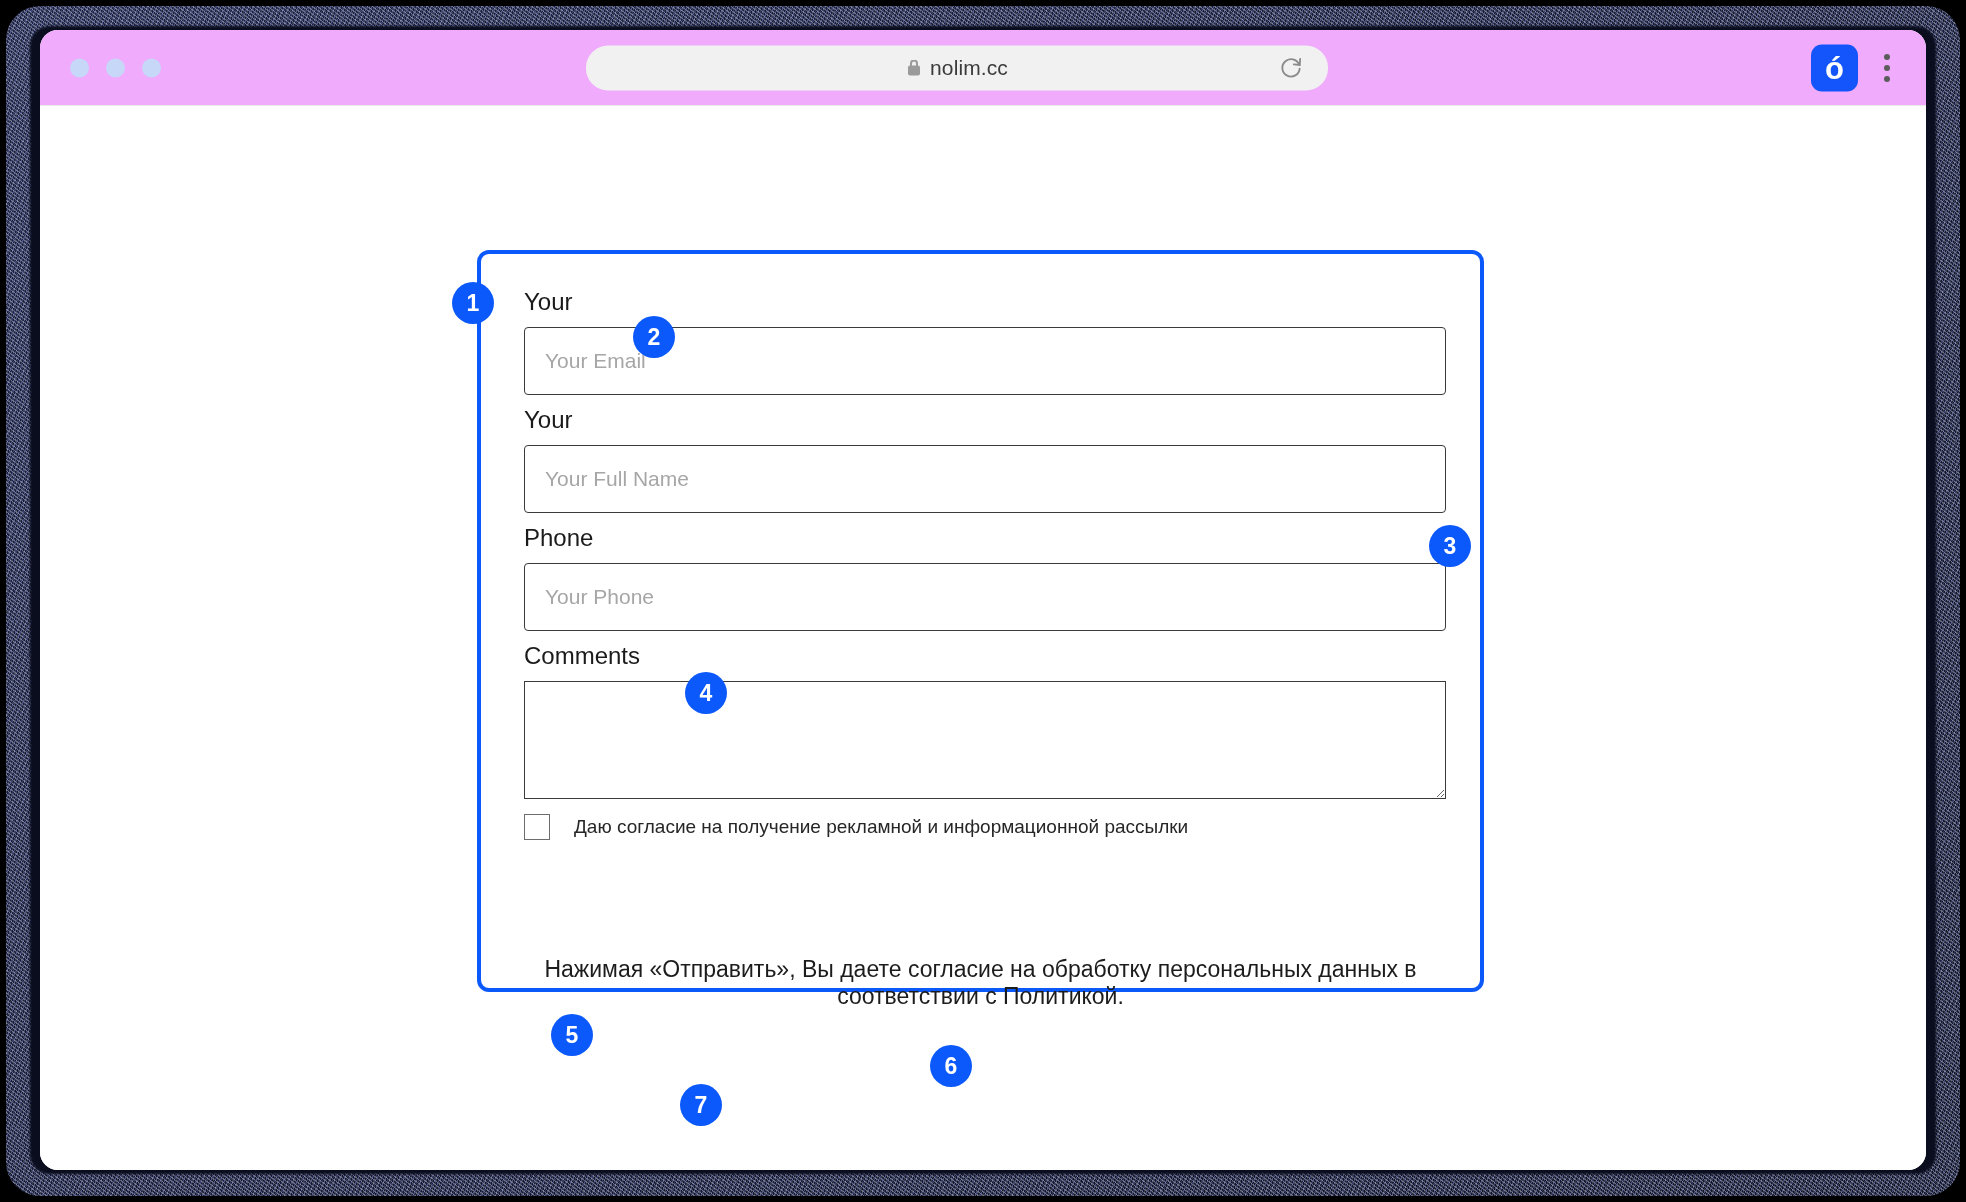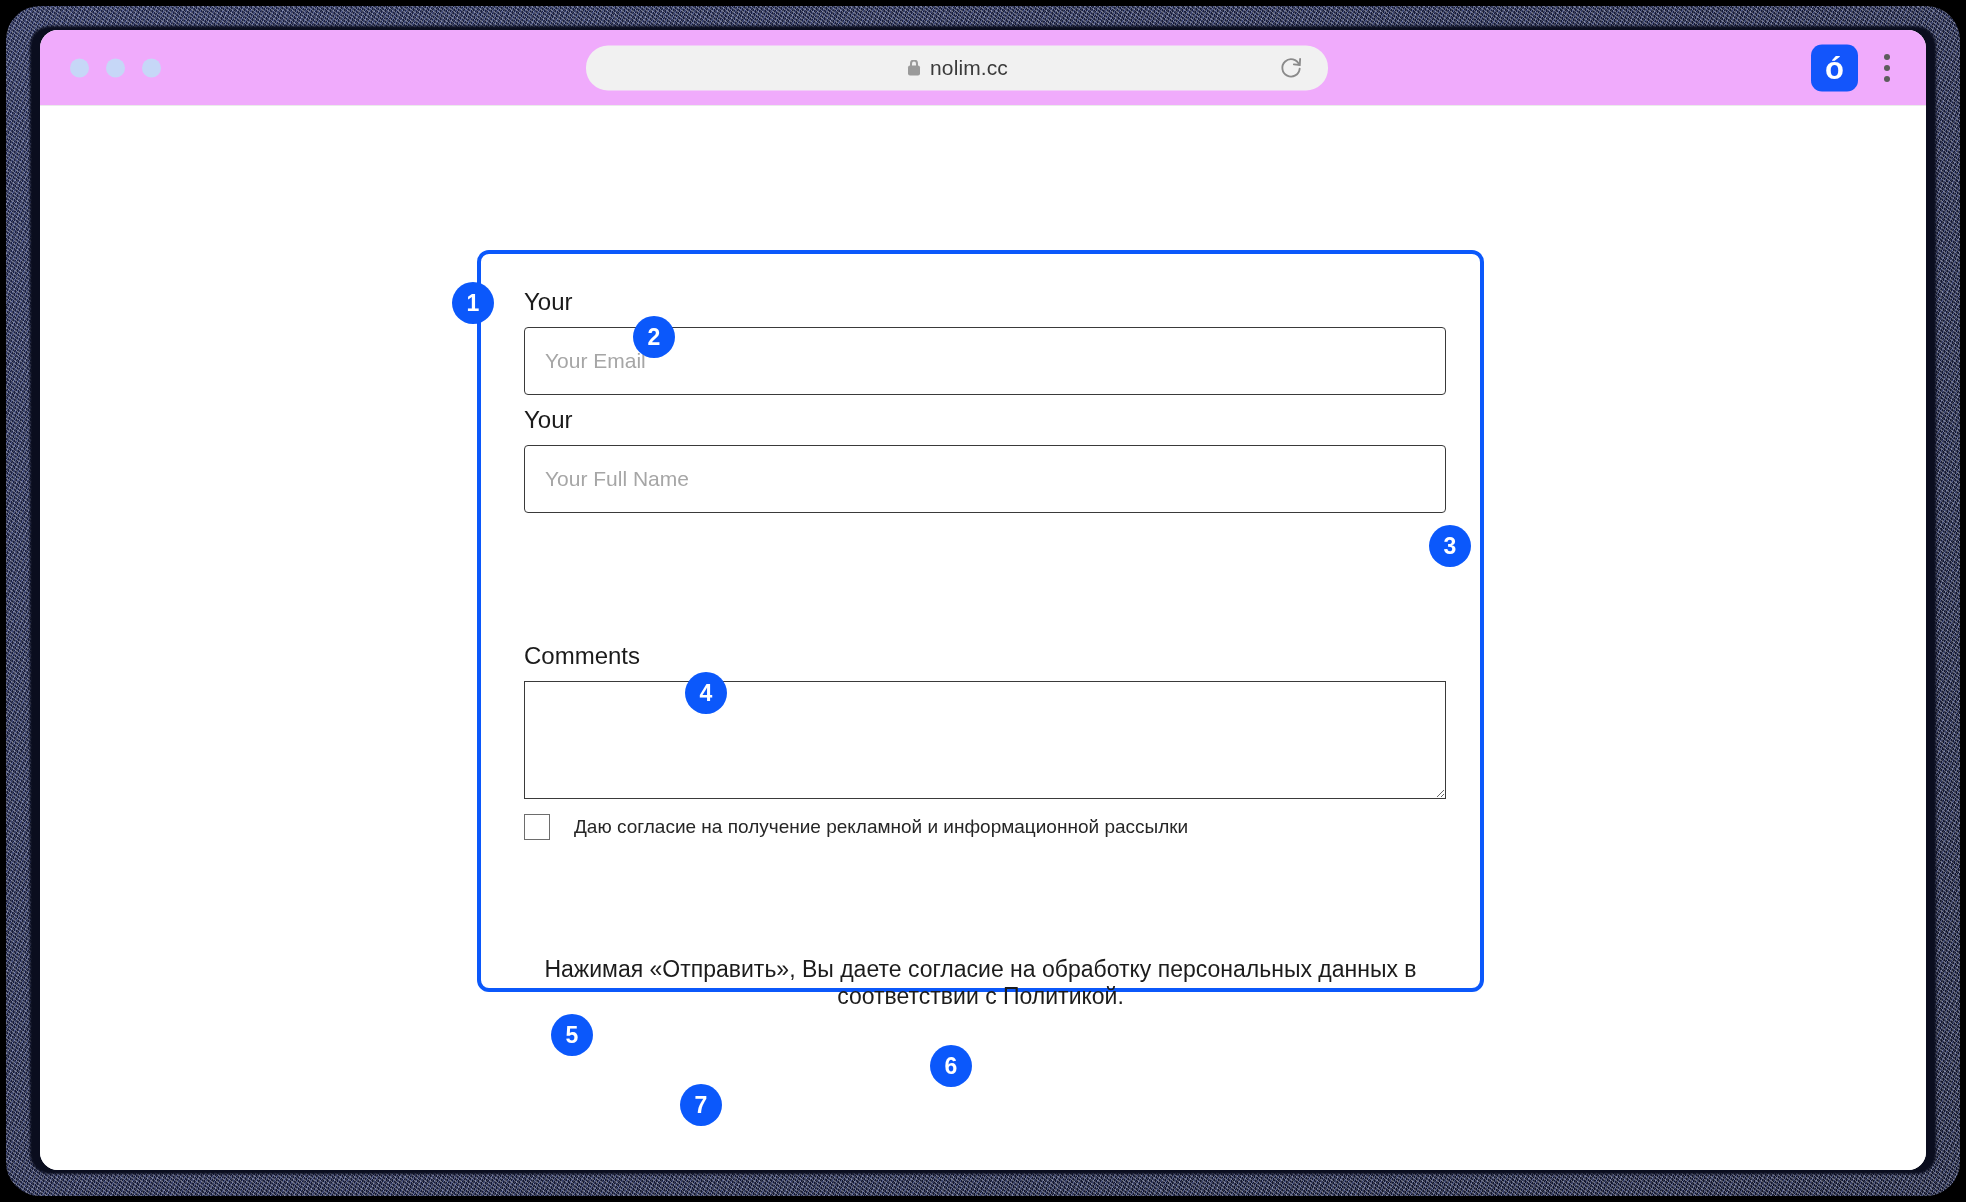--- a/index.html
+++ b/index.html
@@ -352,20 +352,24 @@
         <div class="field" style="top:34px;">
           <label class="field-label">Your</label>
           <input class="text-input" type="text" placeholder="Your Email" style="">
         </div>
 
         <div class="field" style="top:152px;">
           <label class="field-label">Your</label>
           <input class="text-input" type="text" placeholder="Your Full Name" style="">
         </div>
 
+        <div class="field" style="top:270px;">
+          <label class="field-label">Phone</label>
+          <input class="text-input" type="text" placeholder="Your Phone" style="">
+        </div>
 
         <div class="field" style="top:388px;">
           <label class="field-label">Comments</label>
           <textarea class="textarea-input" placeholder="" style=""></textarea>
         </div>
 
         <div class="consent-row">
           <span class="checkbox"></span>
           <span class="consent-text">Даю согласие на получение рекламной и информационной рассылки</span>
         </div>

